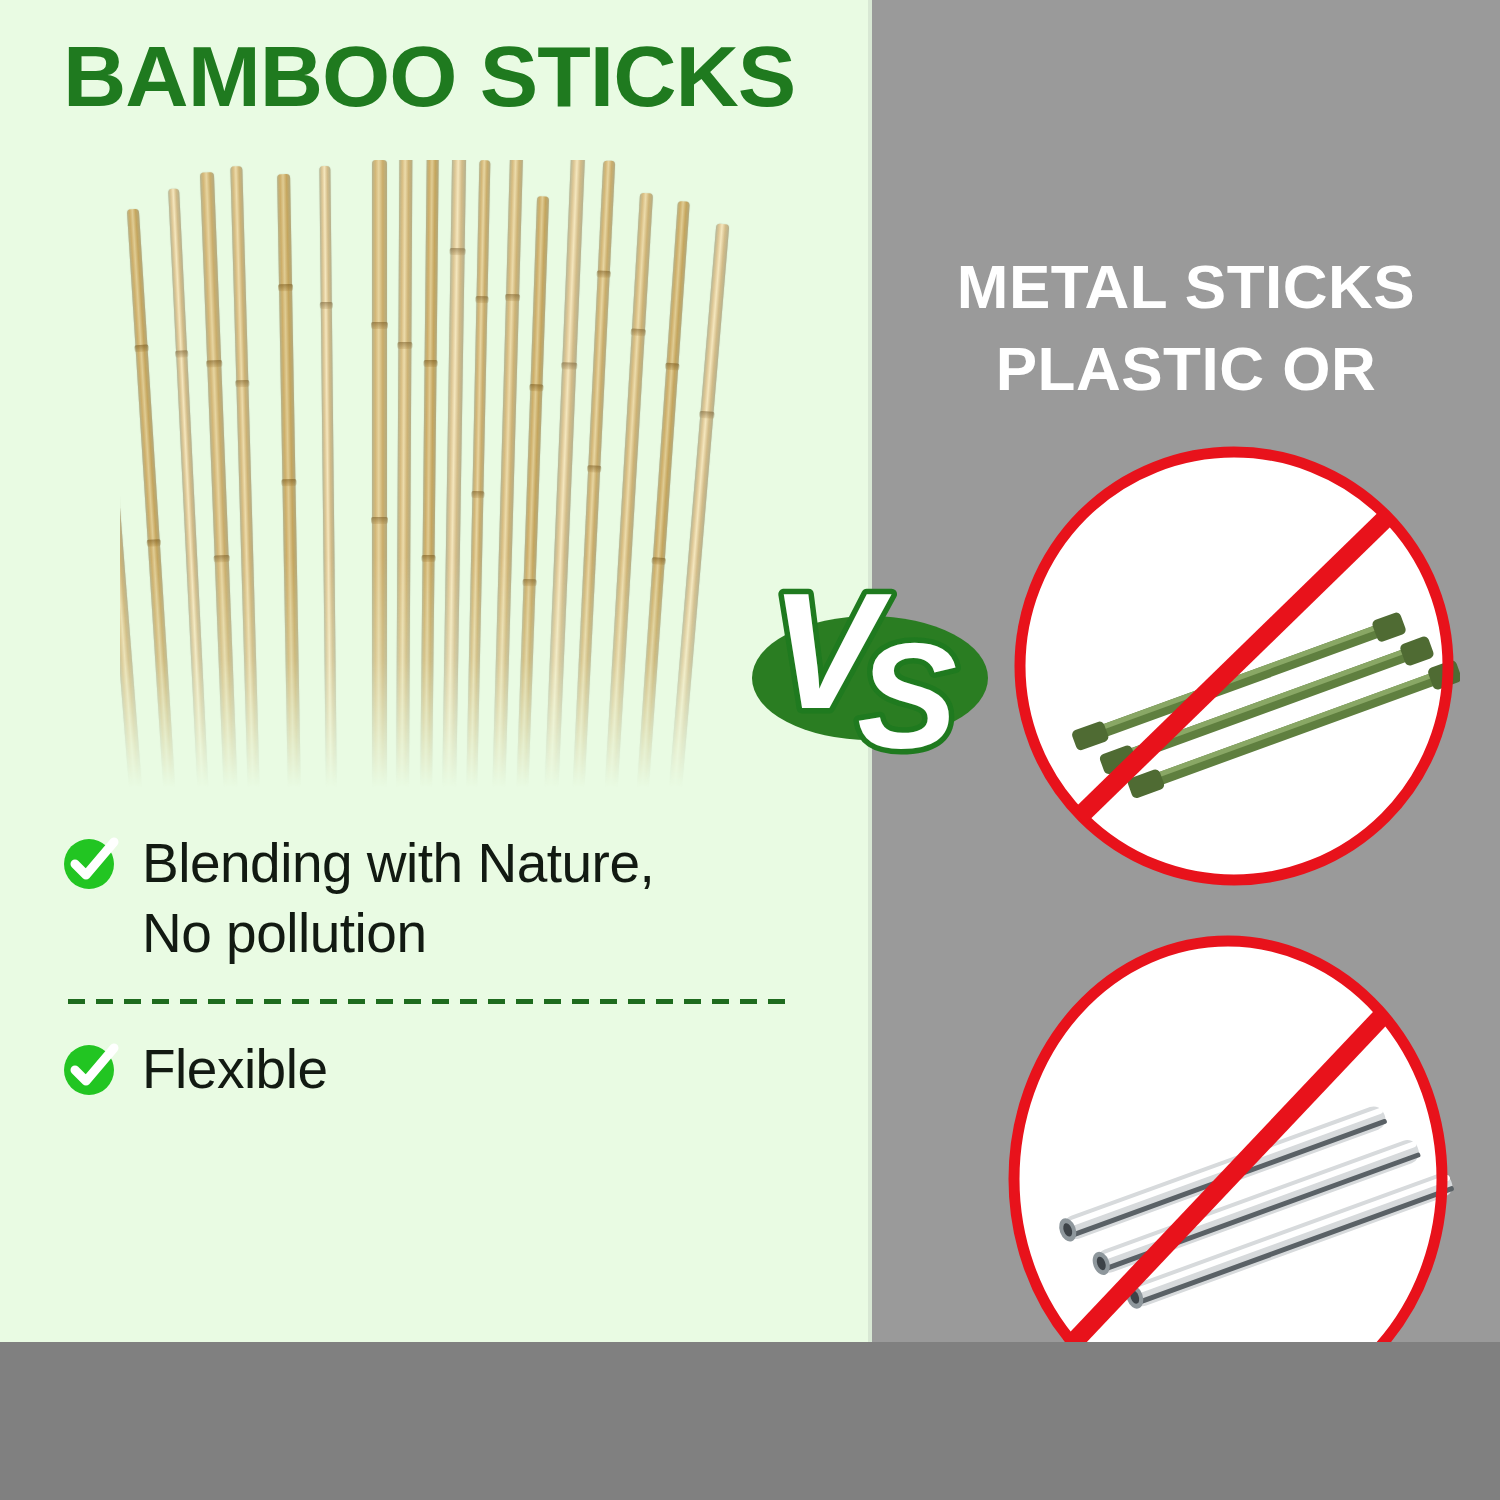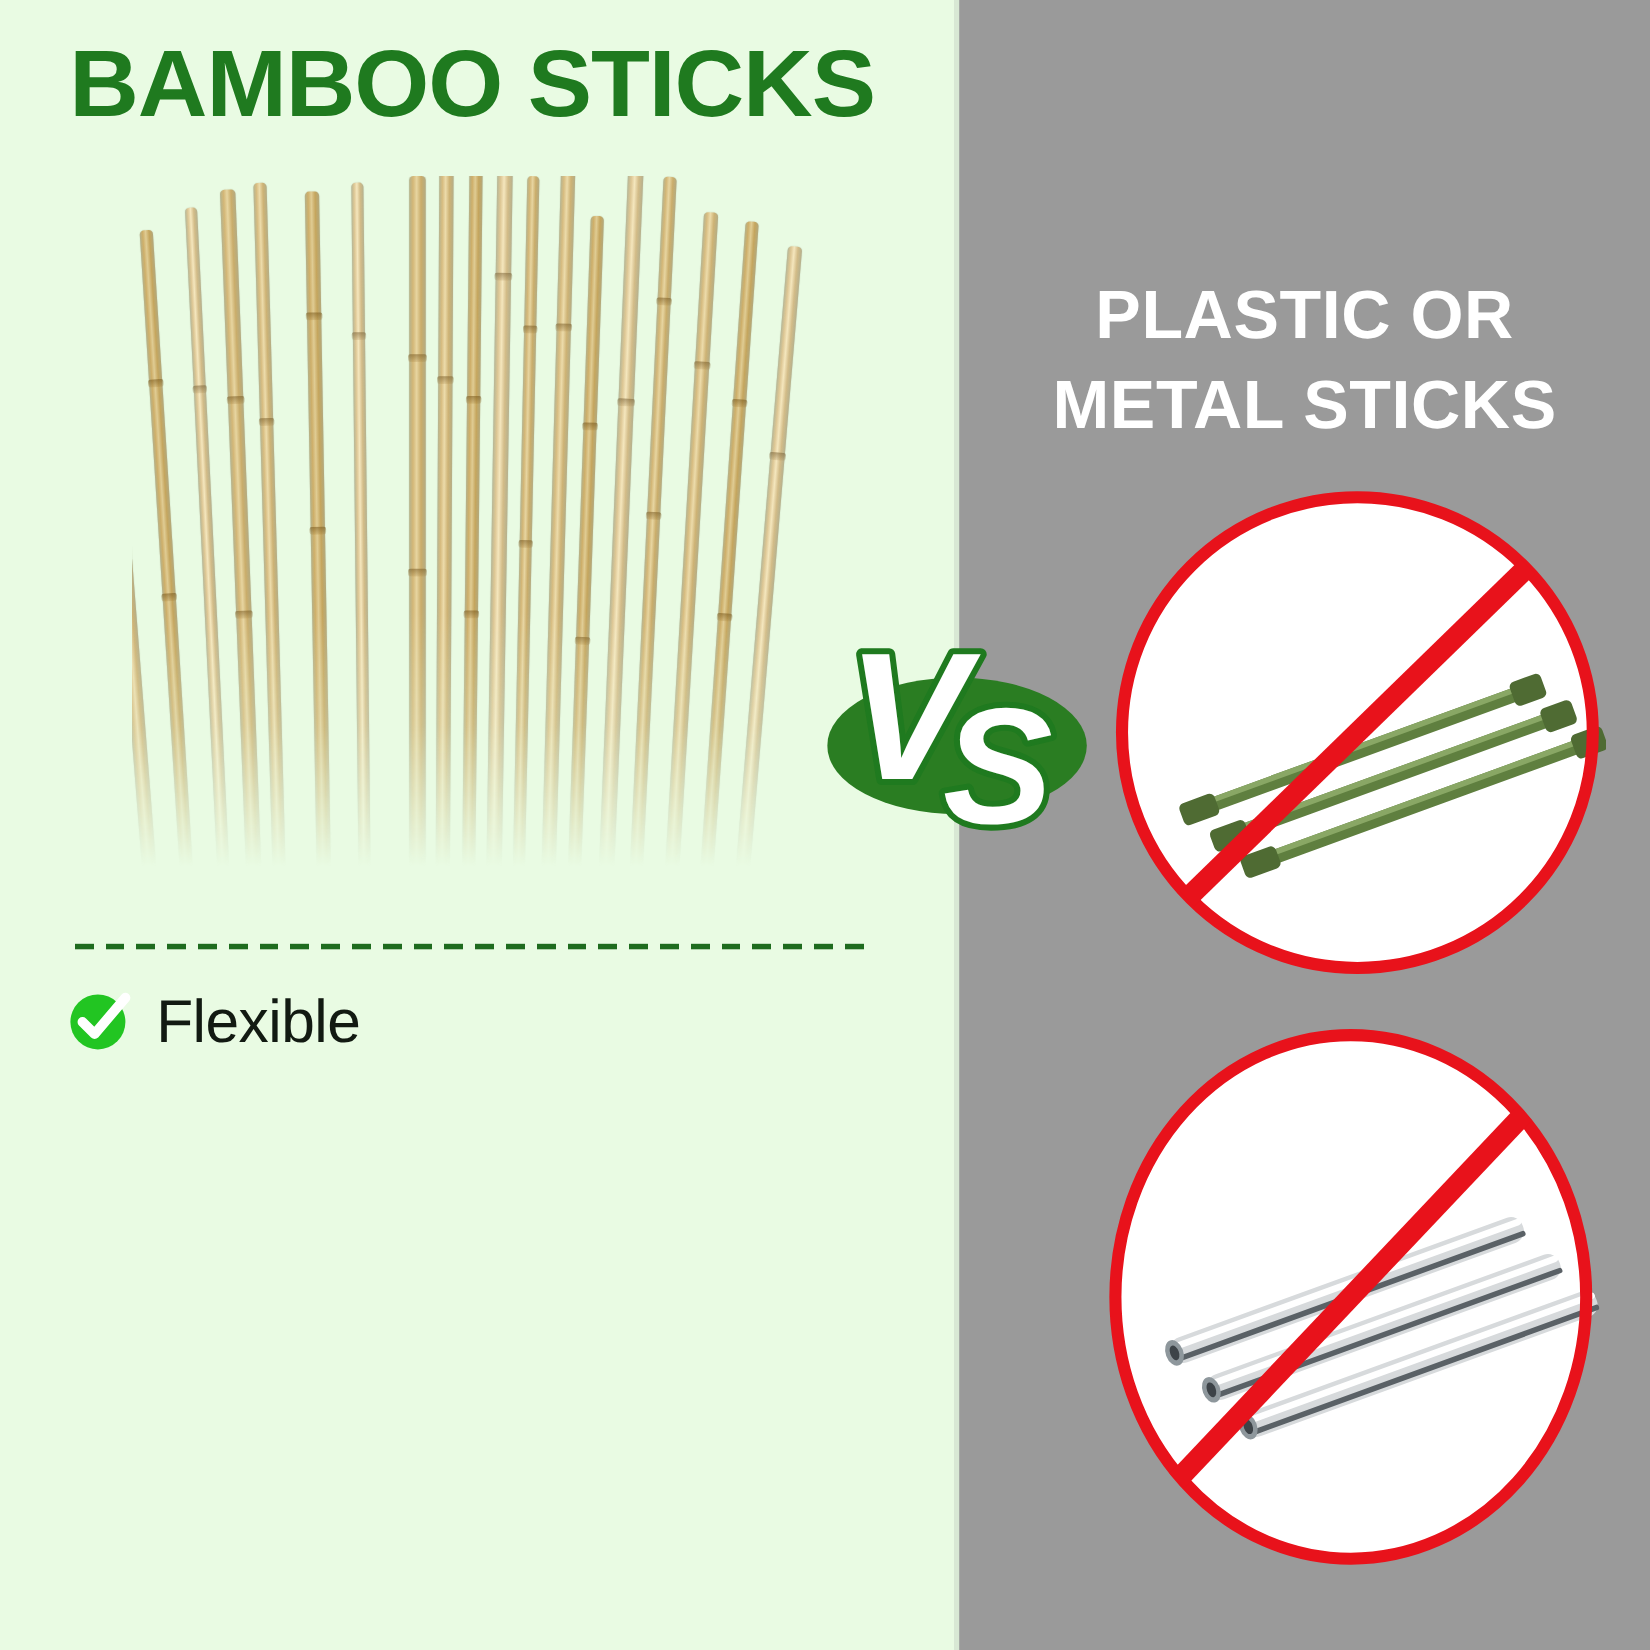--- a/index.html
+++ b/index.html
@@ -1,18 +1,18 @@
 <!DOCTYPE html>
 <html><head>
 <meta charset="utf-8">
 <style>
   html,body{margin:0;padding:0;background:#808080;}
   body{font-family:"Liberation Sans",sans-serif;}
   .canvas{
-    position:relative;width:1500px;height:1500px;overflow:hidden;
+    position:relative;width:1500px;height:1342px;overflow:hidden;
     background:#9a9a9a;
   }
   
   .left-panel{
     position:absolute;left:0;top:0;width:868px;height:1500px;
     background:#e9fbe3;
   }
   .panel-seam{
     position:absolute;left:868px;top:0;width:4px;height:1500px;
     background:#d8e8d4;
@@ -160,41 +160,51 @@
       <g>
         <text x="18" y="150" font-family="Liberation Sans, sans-serif" font-size="165" font-weight="bold" font-style="italic" fill="#ffffff" stroke="#1f7a1f" stroke-width="11" paint-order="stroke" stroke-linejoin="round">V</text>
         <text x="105" y="190" font-family="Liberation Sans, sans-serif" font-size="150" font-weight="bold" font-style="italic" fill="#ffffff" stroke="#1f7a1f" stroke-width="11" paint-order="stroke" stroke-linejoin="round">S</text>
       </g>
     </svg>
   </div>
 
   <div class="features">
 
     <div class="feature-block-1">
+      <div class="feature-row">
+        <span class="check-icon">
+          <svg viewBox="0 0 58 58" width="58" height="58">
+            <circle cx="27" cy="30" r="25" fill="#22c522"></circle>
+            <path d="M13 30 L24 41 L52 8" stroke="#ffffff" stroke-width="9" fill="none" stroke-linecap="round" stroke-linejoin="round"></path>
+          </svg>
+        </span>
+        <span class="feature-text">Blending with Nature,
+No pollution</span>
+      </div>
       <div class="dash-rule"></div>
     </div>
 
 
     <div>
       <div class="feature-row">
         <span class="check-icon">
           <svg viewBox="0 0 58 58" width="58" height="58">
             <circle cx="27" cy="30" r="25" fill="#22c522"></circle>
             <path d="M13 30 L24 41 L52 8" stroke="#ffffff" stroke-width="9" fill="none" stroke-linecap="round" stroke-linejoin="round"></path>
           </svg>
         </span>
         <span class="feature-text">Flexible</span>
       </div>
     </div>
 
   </div>
 
   <div class="right-heading">
+    <div>METAL STICKS</div>
     <div>PLASTIC OR</div>
-    <div>METAL STICKS</div>
   </div>
 
   <div class="ban-circle ban-top">
     <svg viewBox="0 0 452 452" width="452" height="452">
       <circle cx="226" cy="226" r="214" fill="#ffffff"></circle>
       <g>
         <g transform="rotate(-20 226 226)">
           <rect x="60" y="236" width="330" height="13" rx="6" fill="#5f7f3f"></rect>
           <rect x="60" y="236" width="330" height="5" rx="2" fill="#89a765"></rect>
           <rect x="50" y="232" width="34" height="21" rx="5" fill="#4f6b33"></rect>

